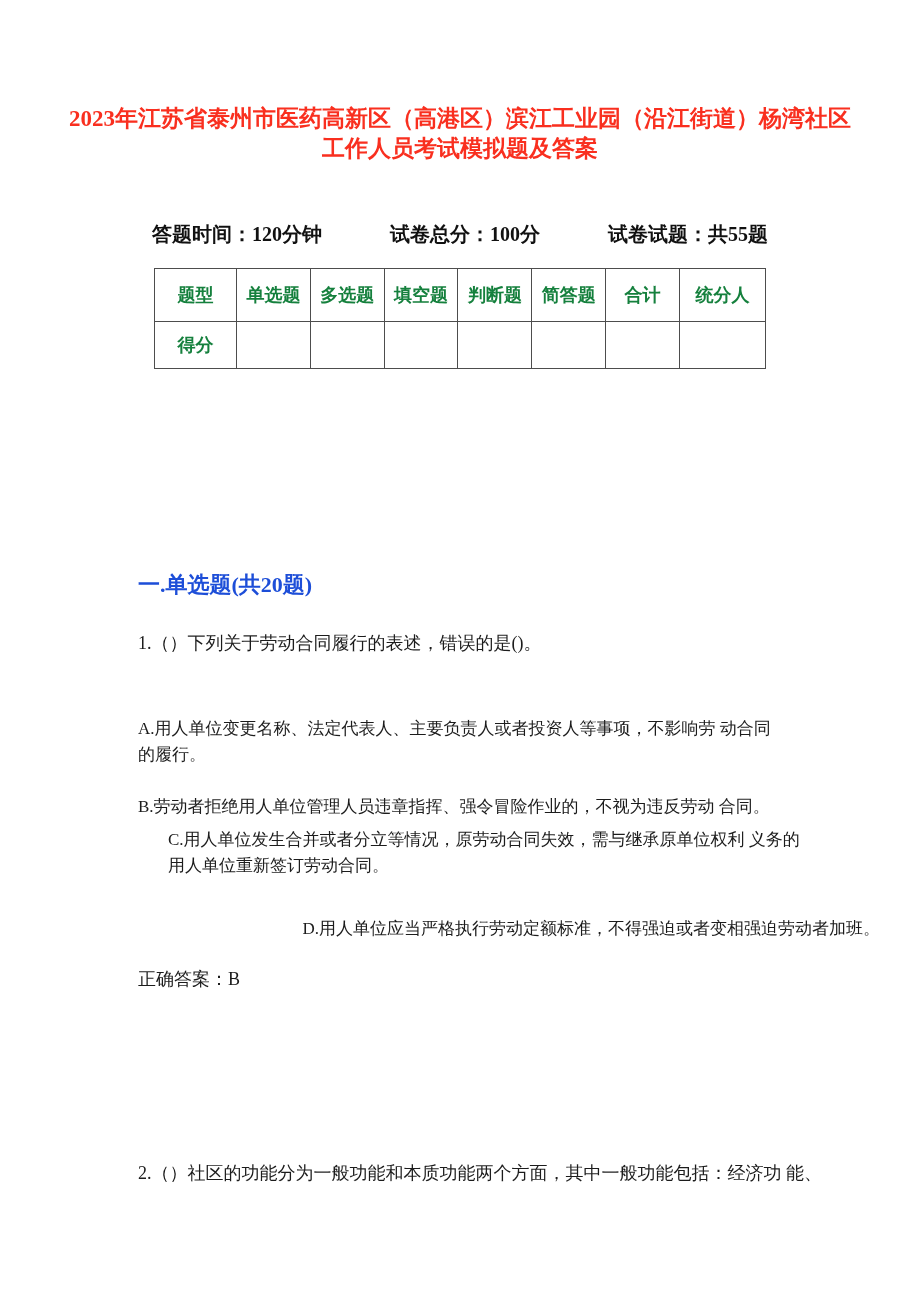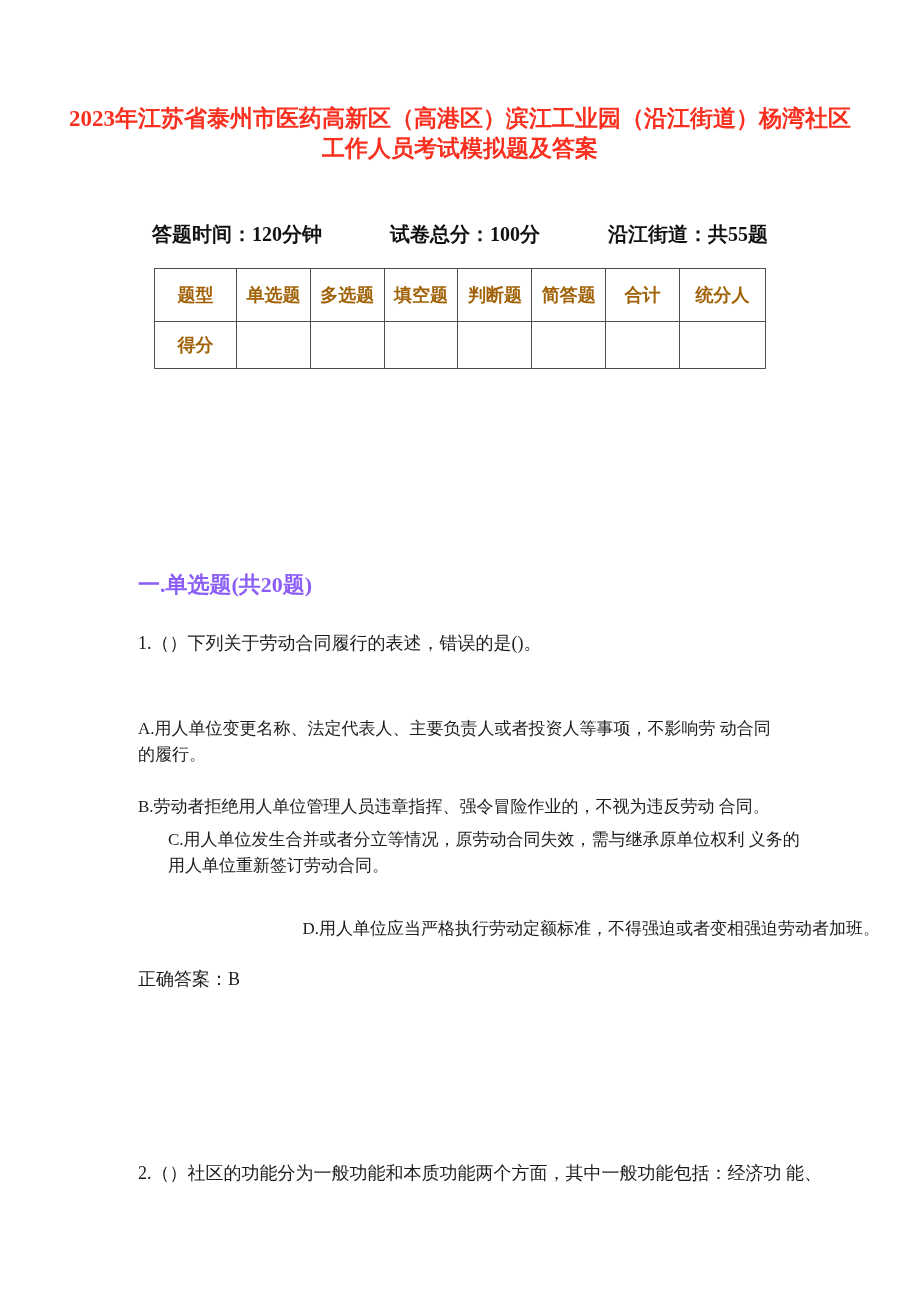--- a/index.html
+++ b/index.html
@@ -47,34 +47,34 @@
     width: 612px;
     border-collapse: collapse;
     table-layout: fixed;
   }
   .score-table td {
     border: 1px solid #4d4d4d;
     text-align: center;
     vertical-align: middle;
     font-size: 18px;
     font-weight: bold;
-    color: #a16207;
+    color: #15803d;
     padding: 0;
   }
   .score-table tr.header-row td { height: 52px; }
   .score-table tr.score-row td { height: 46px; }
   .score-table col.first { width: 82px; }
   .score-table col.last  { width: 86px; }
   .section-heading {
     position: absolute;
     top: 570px;
     left: 138px;
     font-size: 22px;
     font-weight: bold;
-    color: #8b5cf6;
+    color: #1d4ed8;
   }
   .q-stem {
     position: absolute;
     left: 138px;
     right: 28px;
     font-size: 18px;
     line-height: 38px;
     white-space: pre-line;
   }
   .q1-stem { top: 624px; }
@@ -103,21 +103,21 @@
 <body>
 
 <div class="page">
 
   <div class="doc-title">2023年江苏省泰州市医药高新区（高港区）滨江工业园（沿江街道）杨湾社区
 工作人员考试模拟题及答案</div>
 
   <div class="exam-info">
     <span>答题时间：120分钟</span>
     <span>试卷总分：100分</span>
-    <span>沿江街道：共55题</span>
+    <span>试卷试题：共55题</span>
   </div>
 
   <table class="score-table">
     <colgroup>
       <col class="first">
         <col>
         <col>
         <col>
         <col>
         <col>

